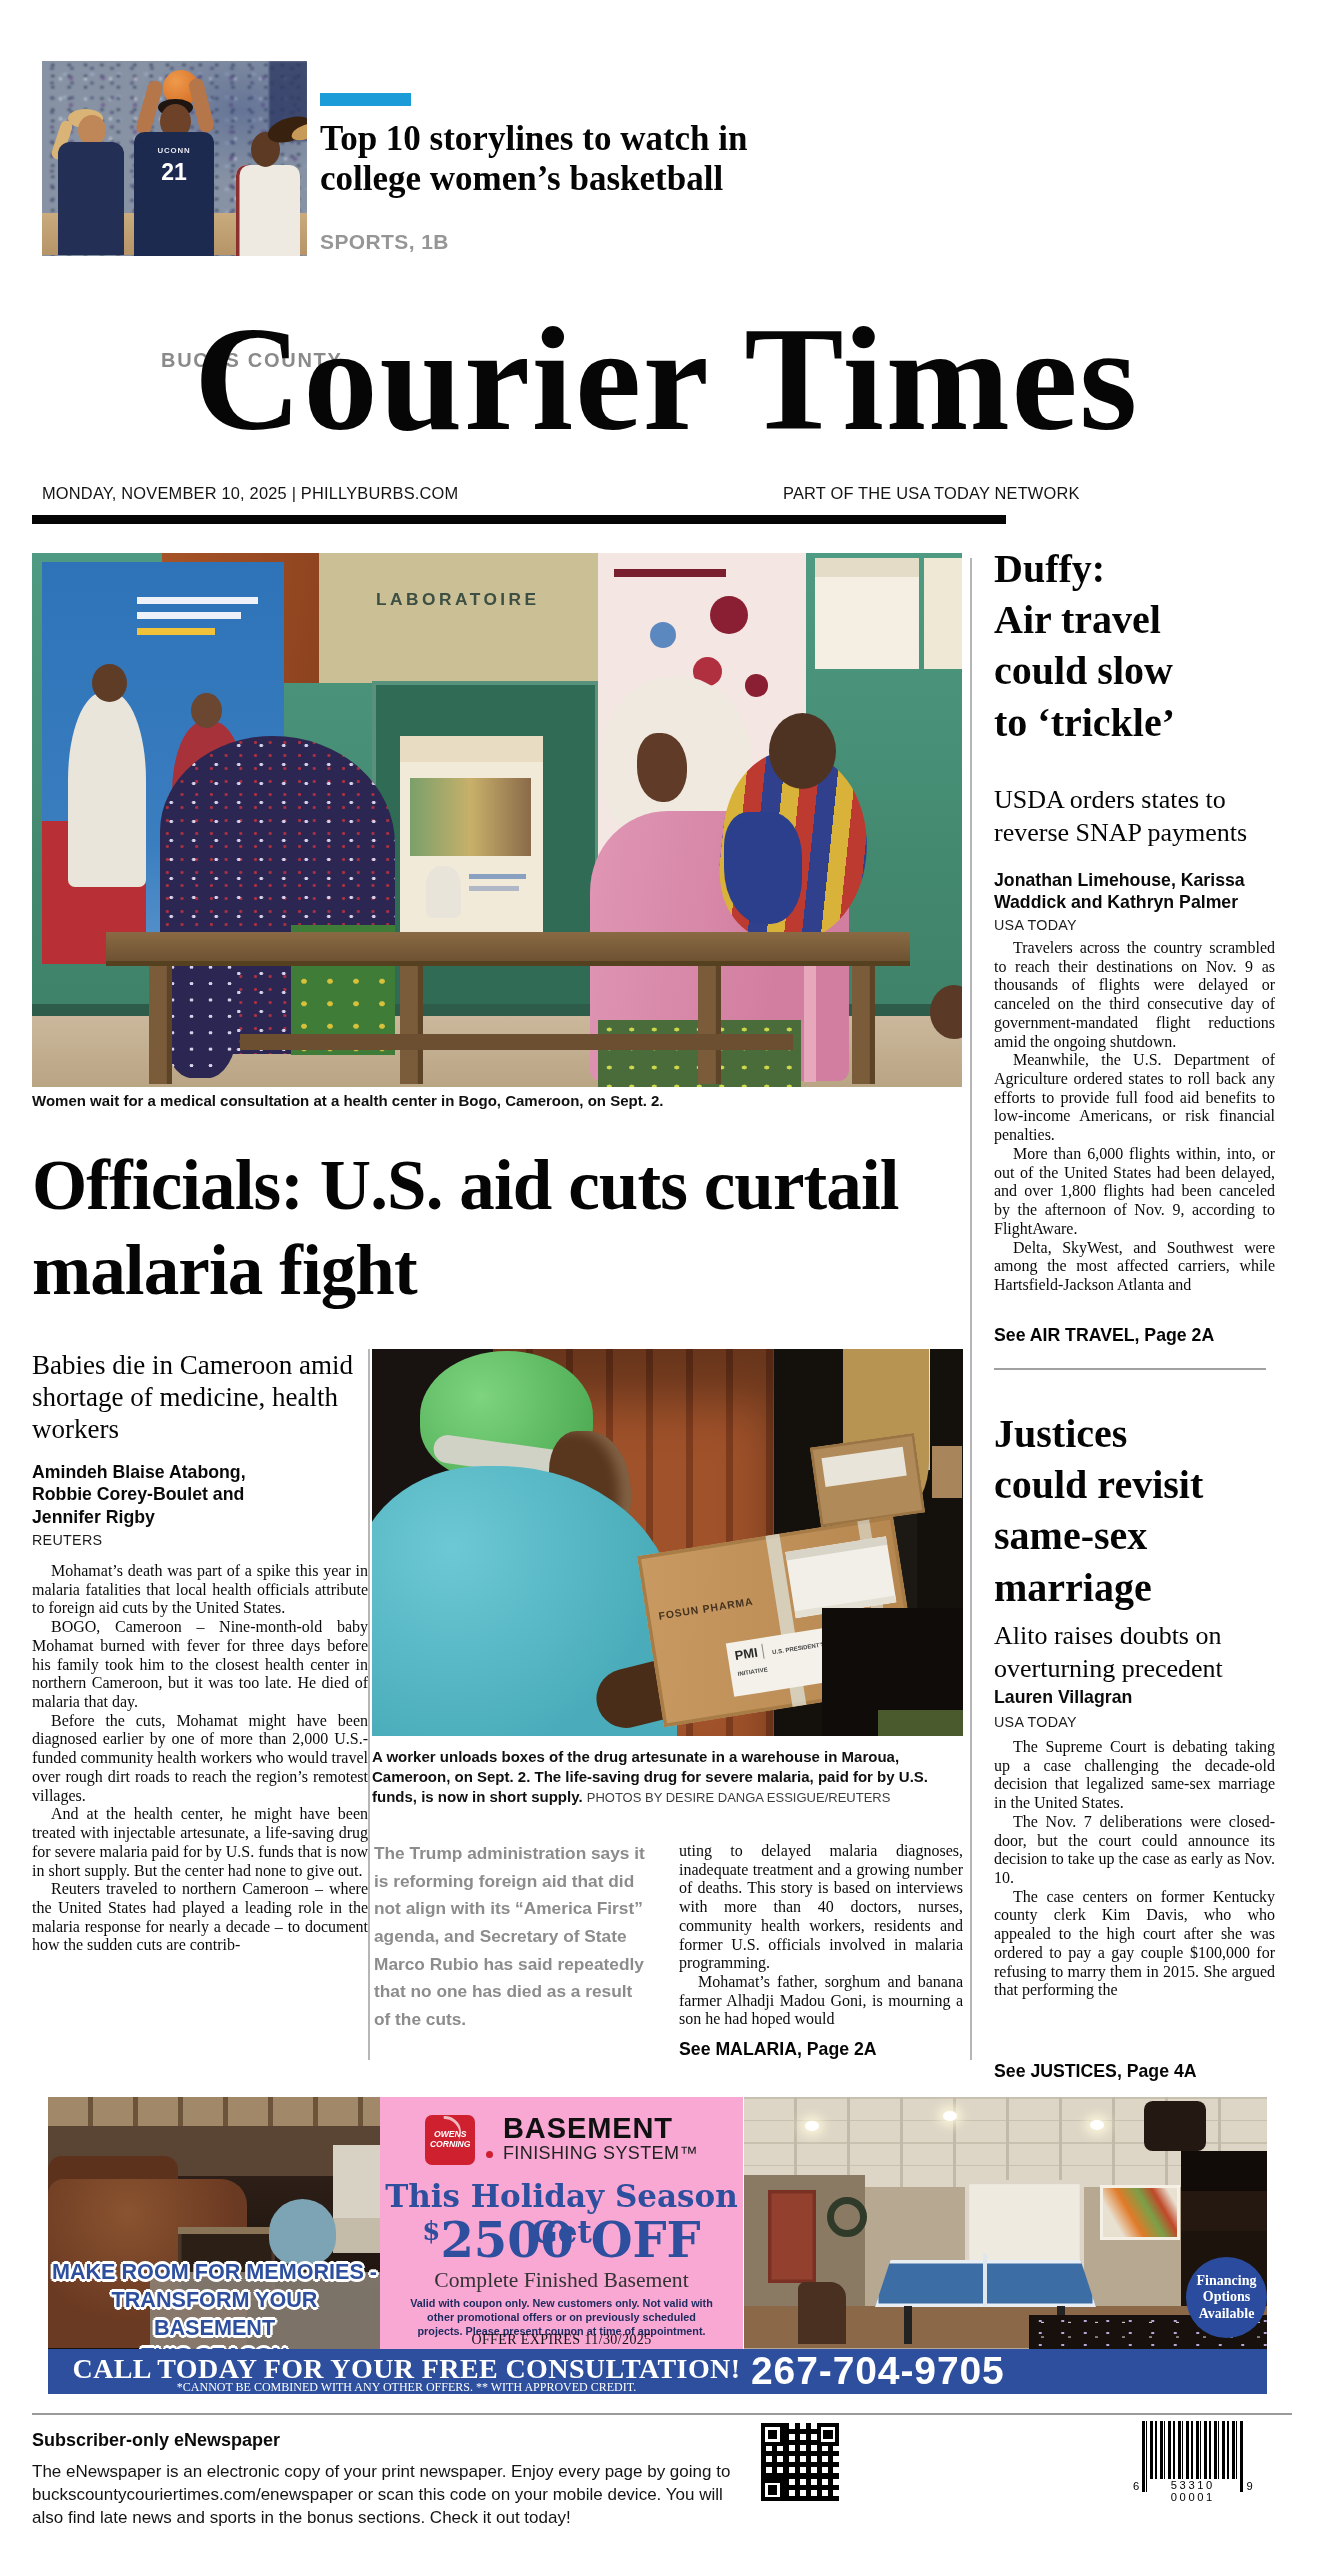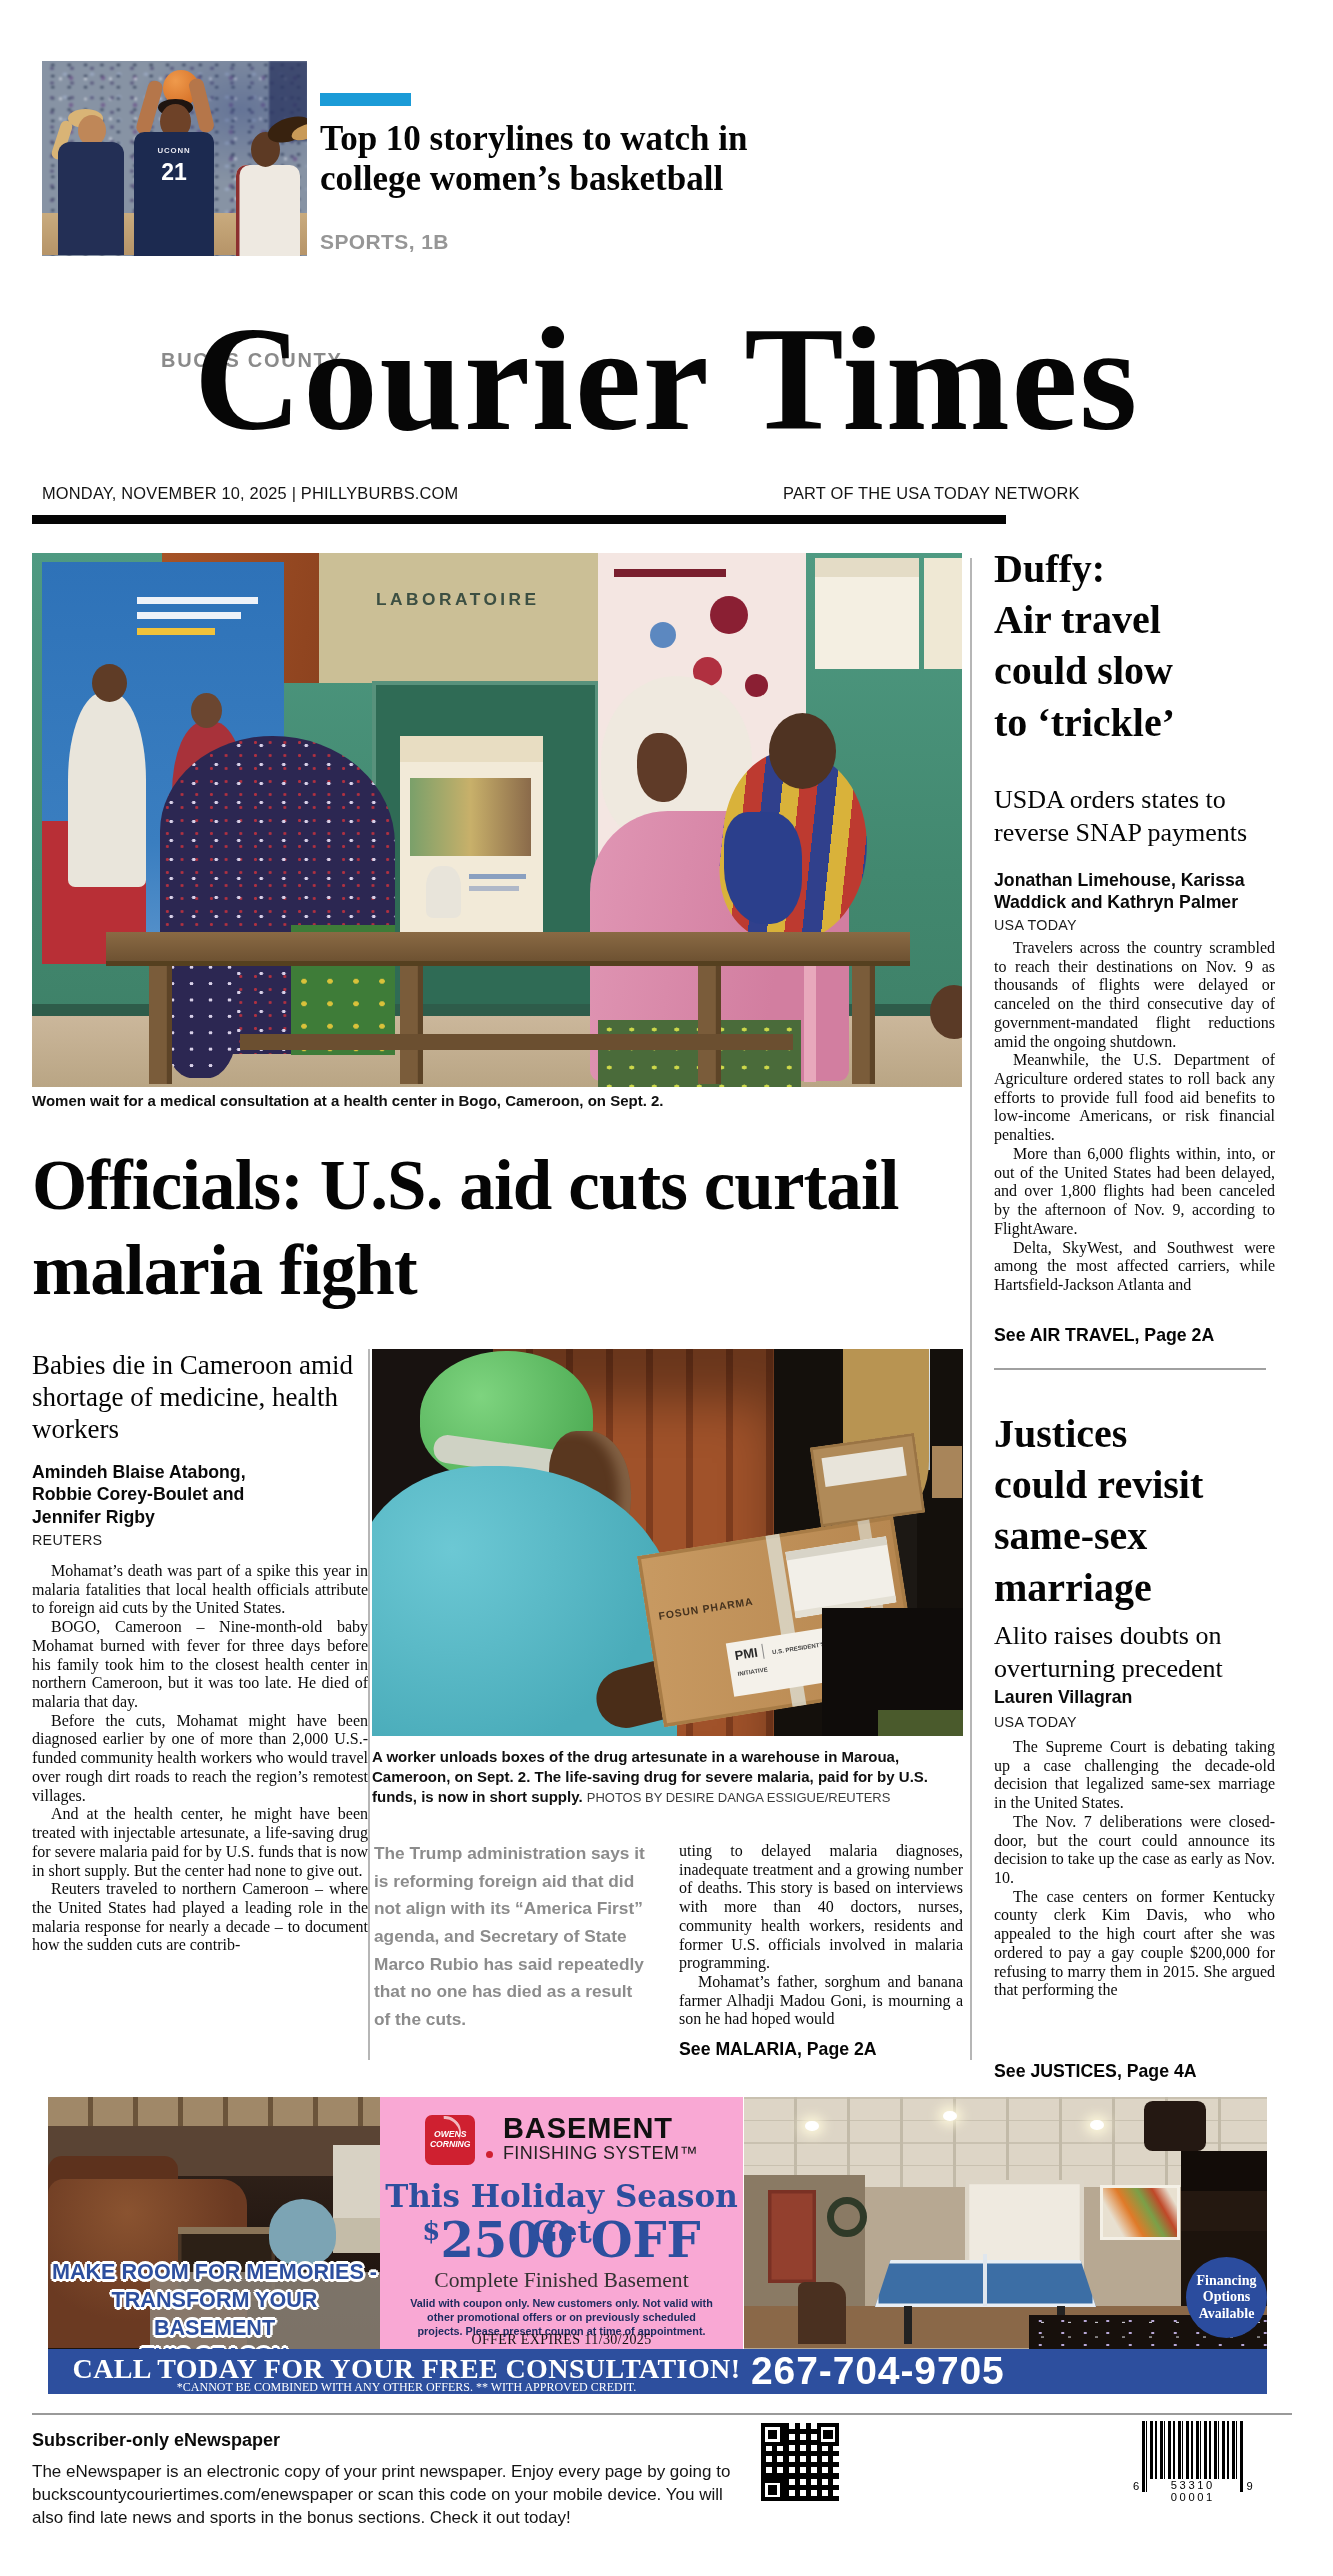--- a/index.html
+++ b/index.html
@@ -221,21 +221,21 @@
   <h2 class="abs headline" style="left:994px;top:1408px;width:294px;font-size:40px;line-height:1.28;white-space:pre-line">Justices
 could revisit
 same-sex
 marriage</h2>
   <h3 class="abs deck" style="left:994px;top:1619px;width:285px;font-size:26px;line-height:1.27">Alito raises doubts on overturning precedent</h3>
   <div class="abs byline" style="left:994px;top:1686px;width:285px">Lauren Villagran</div>
   <div class="abs source" style="left:994px;top:1714px">USA TODAY</div>
   <div class="abs body-text" style="left:994px;top:1738px;width:281px;height:318px">
     <p>The Supreme Court is debating taking up a case challenging the decade-old decision that legalized same-sex marriage in the United States.</p>
     <p>The Nov. 7 deliberations were closed-door, but the court could announce its decision to take up the case as early as Nov. 10.</p>
-    <p>The case centers on former Kentucky county clerk Kim Davis, who who appealed to the high court after she was ordered to pay a gay couple $200,000 for refusing to marry them in 2015. She argued that performing the</p>
+    <p>The case centers on former Kentucky county clerk Kim Davis, who who appealed to the high court after she was ordered to pay a gay couple $100,000 for refusing to marry them in 2015. She argued that performing the</p>
   </div>
   <div class="abs jump" style="left:994px;top:2061px">See JUSTICES, Page 4A</div>
 
   <div class="photo" style="left:48px;top:2097px;width:333px;height:252px;background:linear-gradient(#3a2a20,#241812 55%,#1c120c)">
     <div style="left:0;top:0;width:333px;height:29px;
          background:repeating-linear-gradient(90deg,#a08868 0 40px,#6b543a 40px 45px)"></div>
     <div style="left:0;top:29px;width:333px;height:50px;background:#5a4434"></div>
     <div style="left:285px;top:48px;width:48px;height:108px;background:#d8d2c4;
          box-shadow:inset 0 -35px 0 #c4bca8"></div>
     <div style="left:0;top:59px;width:130px;height:74px;background:#5d321d;border-radius:14px 14px 0 0"></div>

